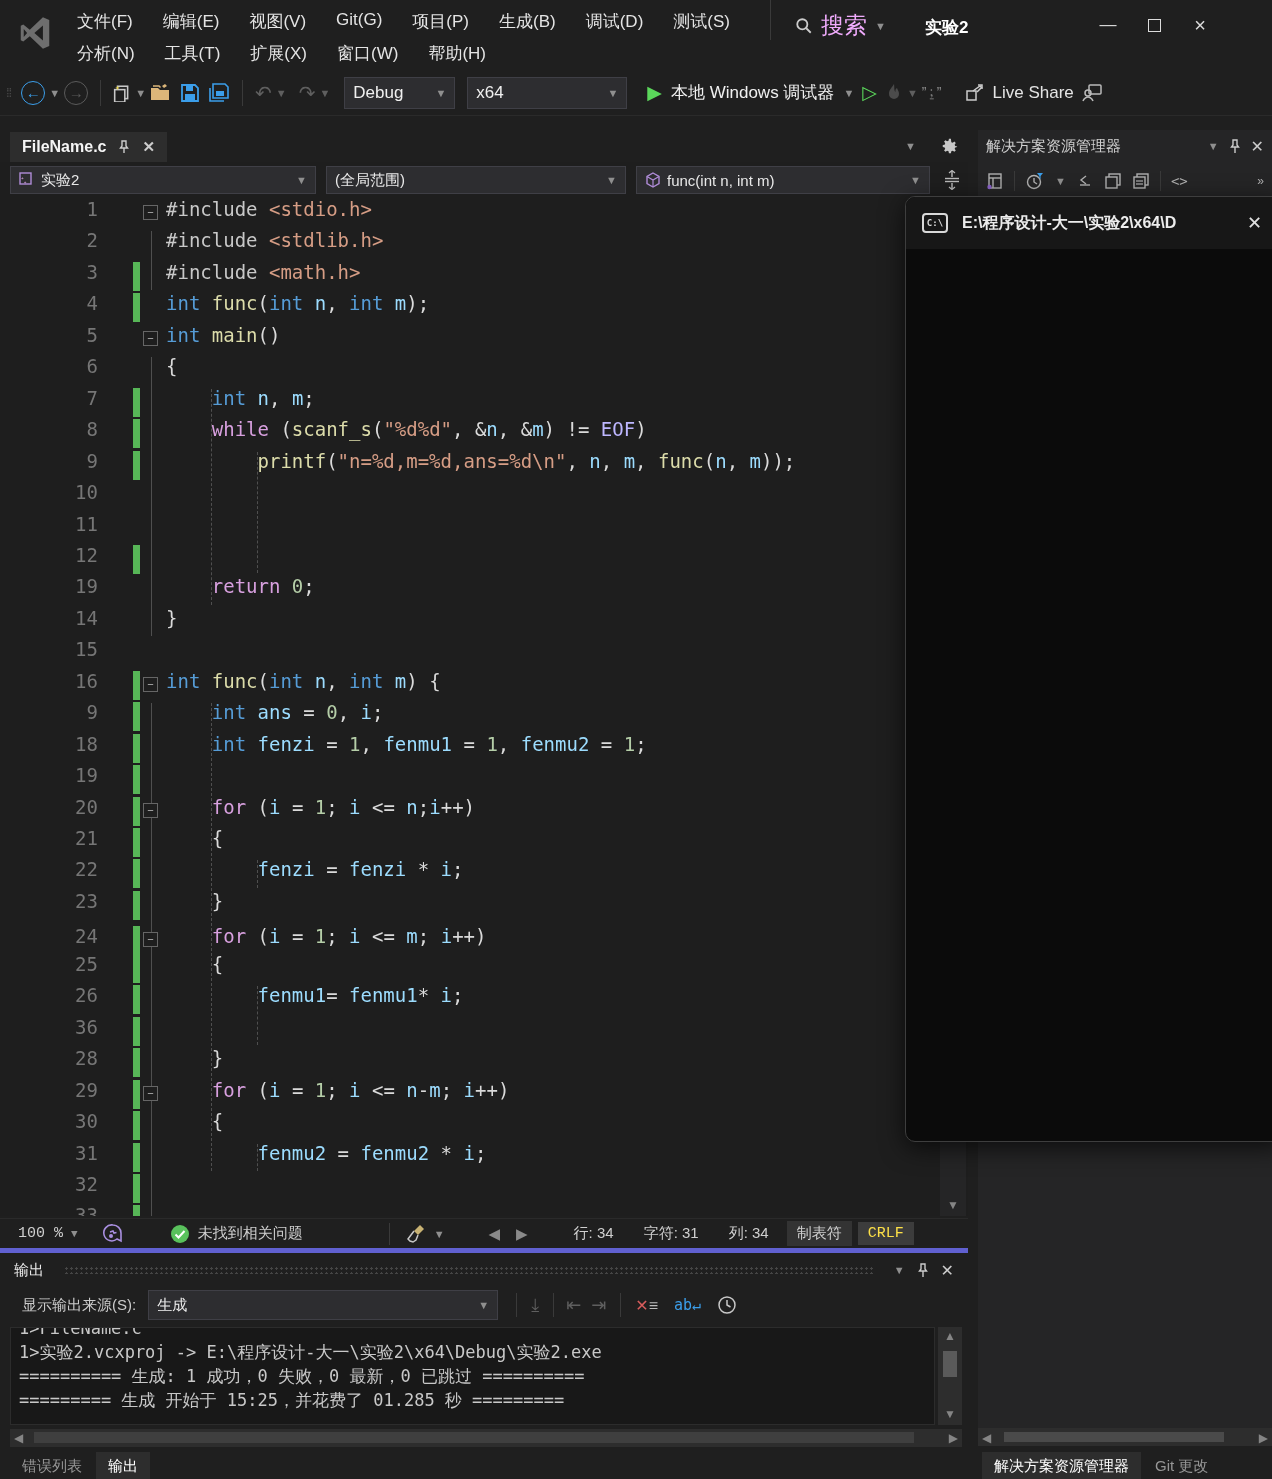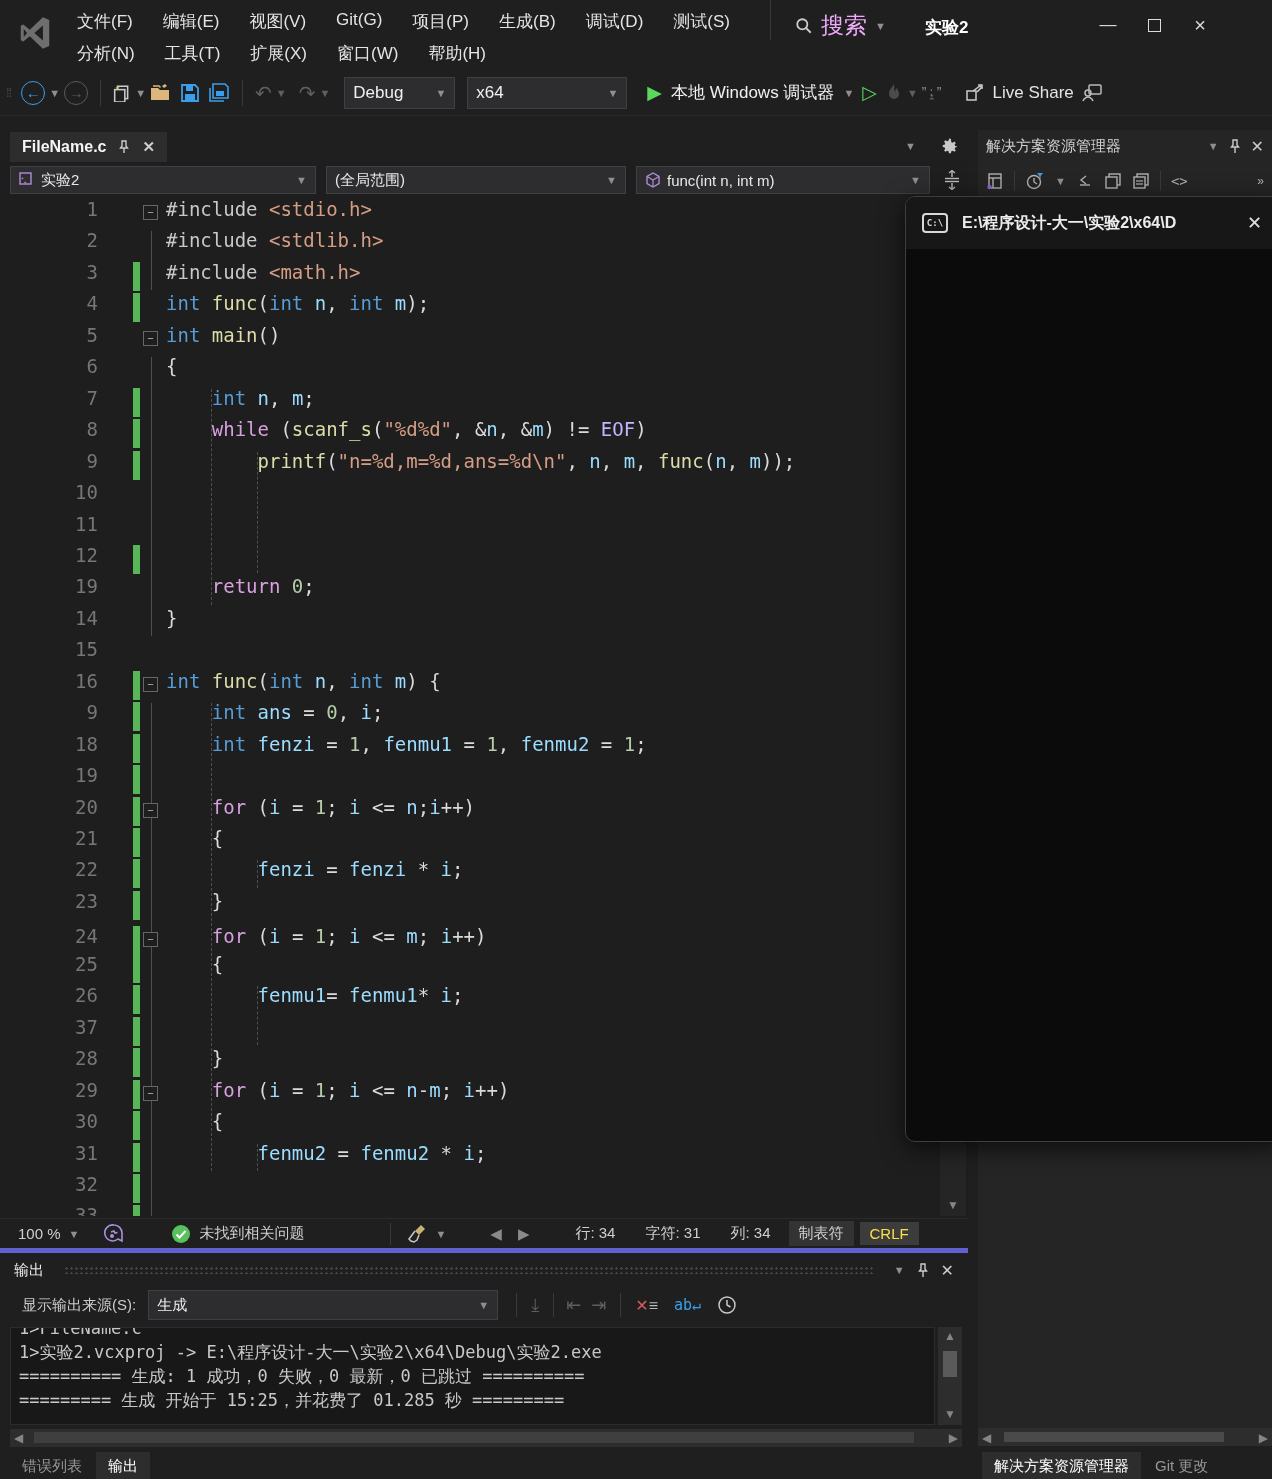--- a/index.html
+++ b/index.html
@@ -48,21 +48,21 @@
   .cmd-icon { width:26px; height:20px; border:2px solid #d8d8d8; border-radius:4px; color:#d8d8d8; font-size:9px; font-weight:bold; line-height:16px; text-align:center; font-family:"DejaVu Sans Mono",monospace; }
 
   
   #rightpanel { left:978px; top:130px; width:294px; height:1302px; background:#252526; }
   #rp-header { position:absolute; left:0; top:0; width:100%; height:32px; display:flex; align-items:center; padding:0 8px; color:#d0d0d0; font-size:15px; gap:10px; }
   #rp-toolbar { position:absolute; left:0; top:36px; width:100%; height:30px; display:flex; align-items:center; gap:10px; padding:0 8px; color:#b0b0b0; font-size:16px; }
   #rp-hscroll { position:absolute; left:0; top:1298px; width:100%; height:18px; background:#2d2d2d; }
 
   
   #statusbar { left:0; top:1218px; width:968px; height:30px; background:#1f1f1f; border-top:1px solid #2a2a2a; display:flex; align-items:center; font-size:15px; color:#cfcfcf; }
-  .sb-box { background:#333333; padding:3px 10px; margin-left:6px; }
+  .sb-box { background:#333333; padding:3px 10px; margin-left:6px;font-family:Liberation Mono, monospace; }
 
   
   #splitter { left:0; top:1248px; width:968px; height:5px; background:#6060d0; }
   #output { left:0; top:1253px; width:968px; height:196px; background:#1f1f1f; }
   #out-header { position:absolute; left:0; top:4px; width:100%; height:26px; display:flex; align-items:center; padding:0 14px; gap:12px; }
   #out-grip { flex:1; height:8px; margin:0 8px;
      background-image:radial-gradient(#454545 1px, transparent 1.4px);
      background-size:5px 5px; }
   #out-toolbar { position:absolute; left:0; top:36px; width:100%; height:32px; display:flex; align-items:center; color:#cccccc; font-size:15px; }
   #out-content { position:absolute; left:10px; top:74px; width:925px; height:98px; background:#181818; border:1px solid #2c2c2c; overflow:hidden; }
@@ -382,21 +382,21 @@
         <span class="ln">25</span>
         <div class="chbar" style="background: rgb(87, 182, 87);"></div>
         <span class="codetext"><span style="color: rgb(218, 218, 218);">    </span><span style="color: rgb(218, 218, 218);">{</span></span>
       </div>
       <div class="cl" style="top: 786.25px;">
         <span class="ln">26</span>
         <div class="chbar" style="background: rgb(87, 182, 87);"></div>
         <span class="codetext"><span style="color: rgb(218, 218, 218);">        </span><span style="color: rgb(156, 220, 254);">fenmu1</span><span style="color: rgb(218, 218, 218);">= </span><span style="color: rgb(156, 220, 254);">fenmu1</span><span style="color: rgb(218, 218, 218);">* </span><span style="color: rgb(156, 220, 254);">i</span><span style="color: rgb(218, 218, 218);">;</span></span>
       </div>
       <div class="cl" style="top: 817.7px;">
-        <span class="ln">37</span>
+        <span class="ln">36</span>
         <div class="chbar" style="background: rgb(87, 182, 87);"></div>
         <span class="codetext"></span>
       </div>
       <div class="cl" style="top: 849.15px;">
         <span class="ln">28</span>
         <div class="chbar" style="background: rgb(87, 182, 87);"></div>
         <span class="codetext"><span style="color: rgb(218, 218, 218);">    </span><span style="color: rgb(218, 218, 218);">}</span></span>
       </div>
       <div class="cl" style="top: 880.6px;">
         <span class="ln">29</span>

